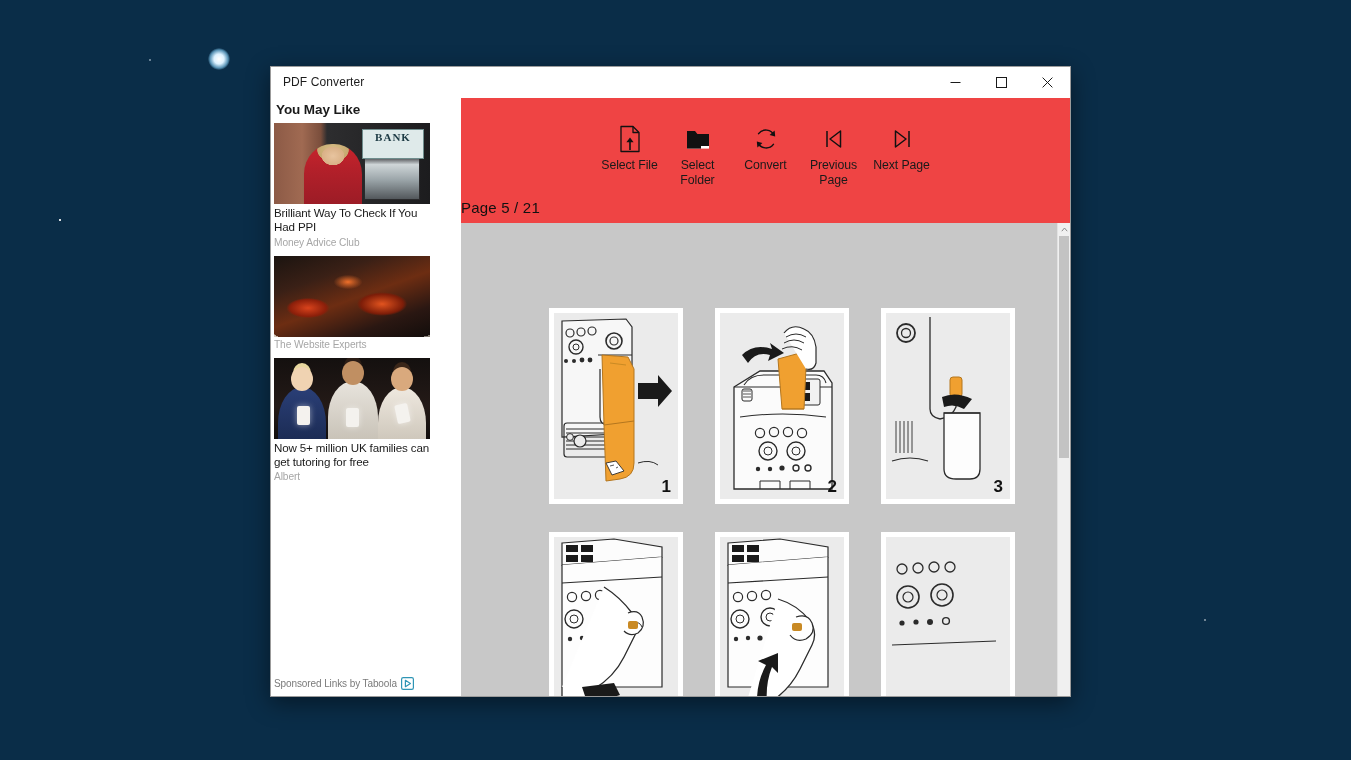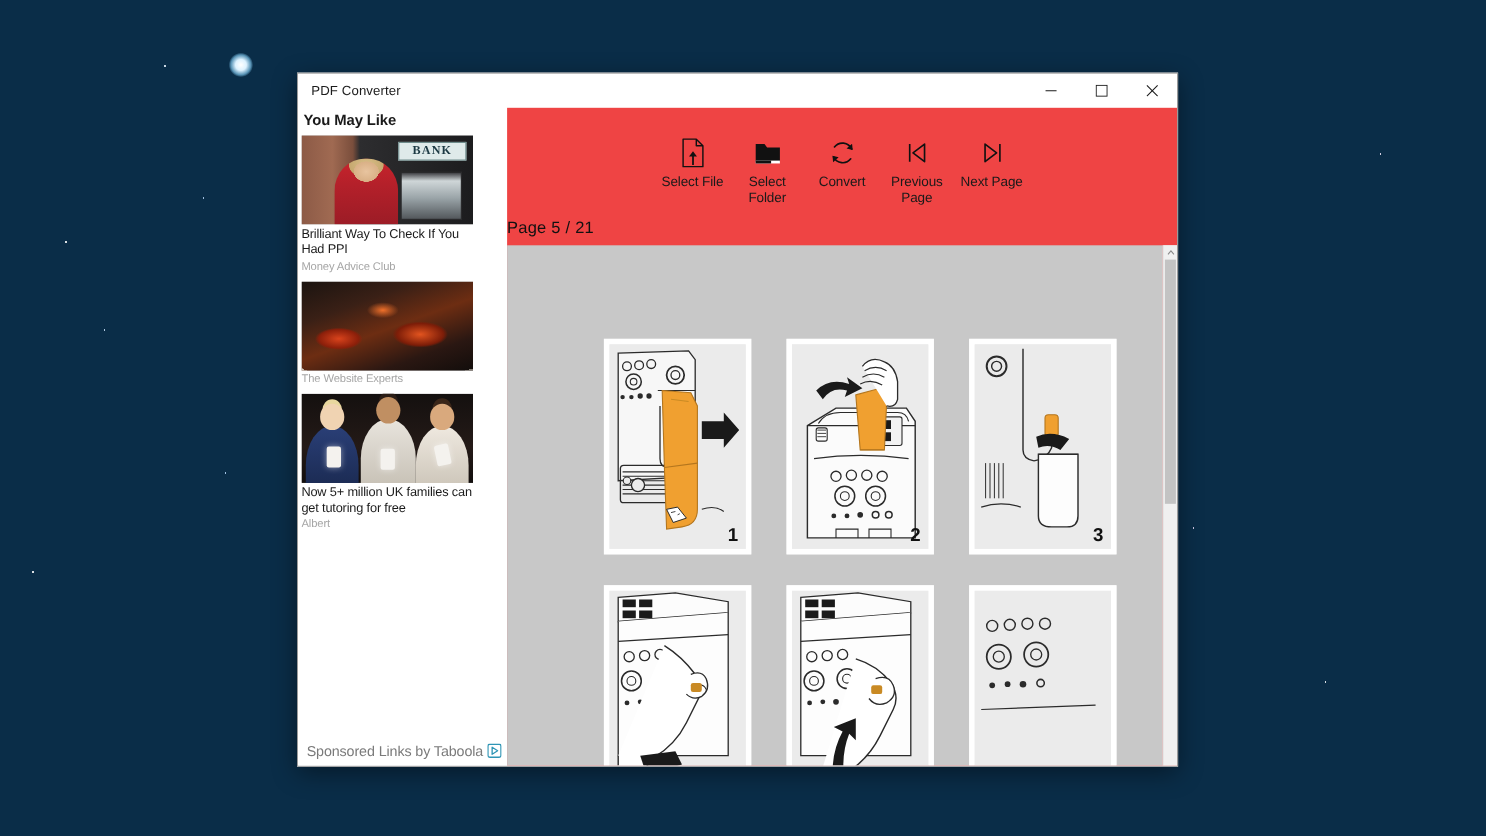--- a/index.html
+++ b/index.html
@@ -152,24 +152,24 @@
     font-size: 10.2px;
     line-height: 13px;
     color: #a6a6a6;
     padding-top: 1px;
     letter-spacing: -0.1px;
   }
   .sidebar-footer {
     flex: 0 0 auto;
     display: flex;
     align-items: center;
-    justify-content: center;
+    justify-content: flex-start;
     gap: 4px;
     padding: 3px 0 6px 0;
-    font-size: 13px;
+    font-size: 10px;
     color: #7a7a7a;
     letter-spacing: -0.1px;
   }
   .taboola-logo { display: block; }
 
   
   .art-piggy {
     position: absolute; inset: 0;
     background:
       radial-gradient(ellipse 26px 20px at 62px 46px, #4a4036 0%, #4a4036 55%, rgba(0,0,0,0) 58%),
@@ -206,21 +206,21 @@
       radial-gradient(ellipse 8px 3px at 124px 12px, #aaa08b 0%, rgba(0,0,0,0) 70%);
   }
 
   .art-bank {
     position: absolute; inset: 0;
     background:
       linear-gradient(90deg, #8c5a46 0%, #a06a52 18%, #7a4e3c 30%, #2d2d2f 34%, #1c1c1e 100%);
   }
   .art-bank-sign {
     position: absolute; right: 6px; top: 6px;
-    width: 62px; height: 17px;
+    width: 62px; height: 30px;
     background: #dfeaea;
     border: 1px solid #6f8d8d;
     color: #1d3a44;
     font-size: 11px;
     font-weight: bold;
     letter-spacing: 1px;
     text-align: center;
     line-height: 15px;
     font-family: "Liberation Serif", serif;
   }

